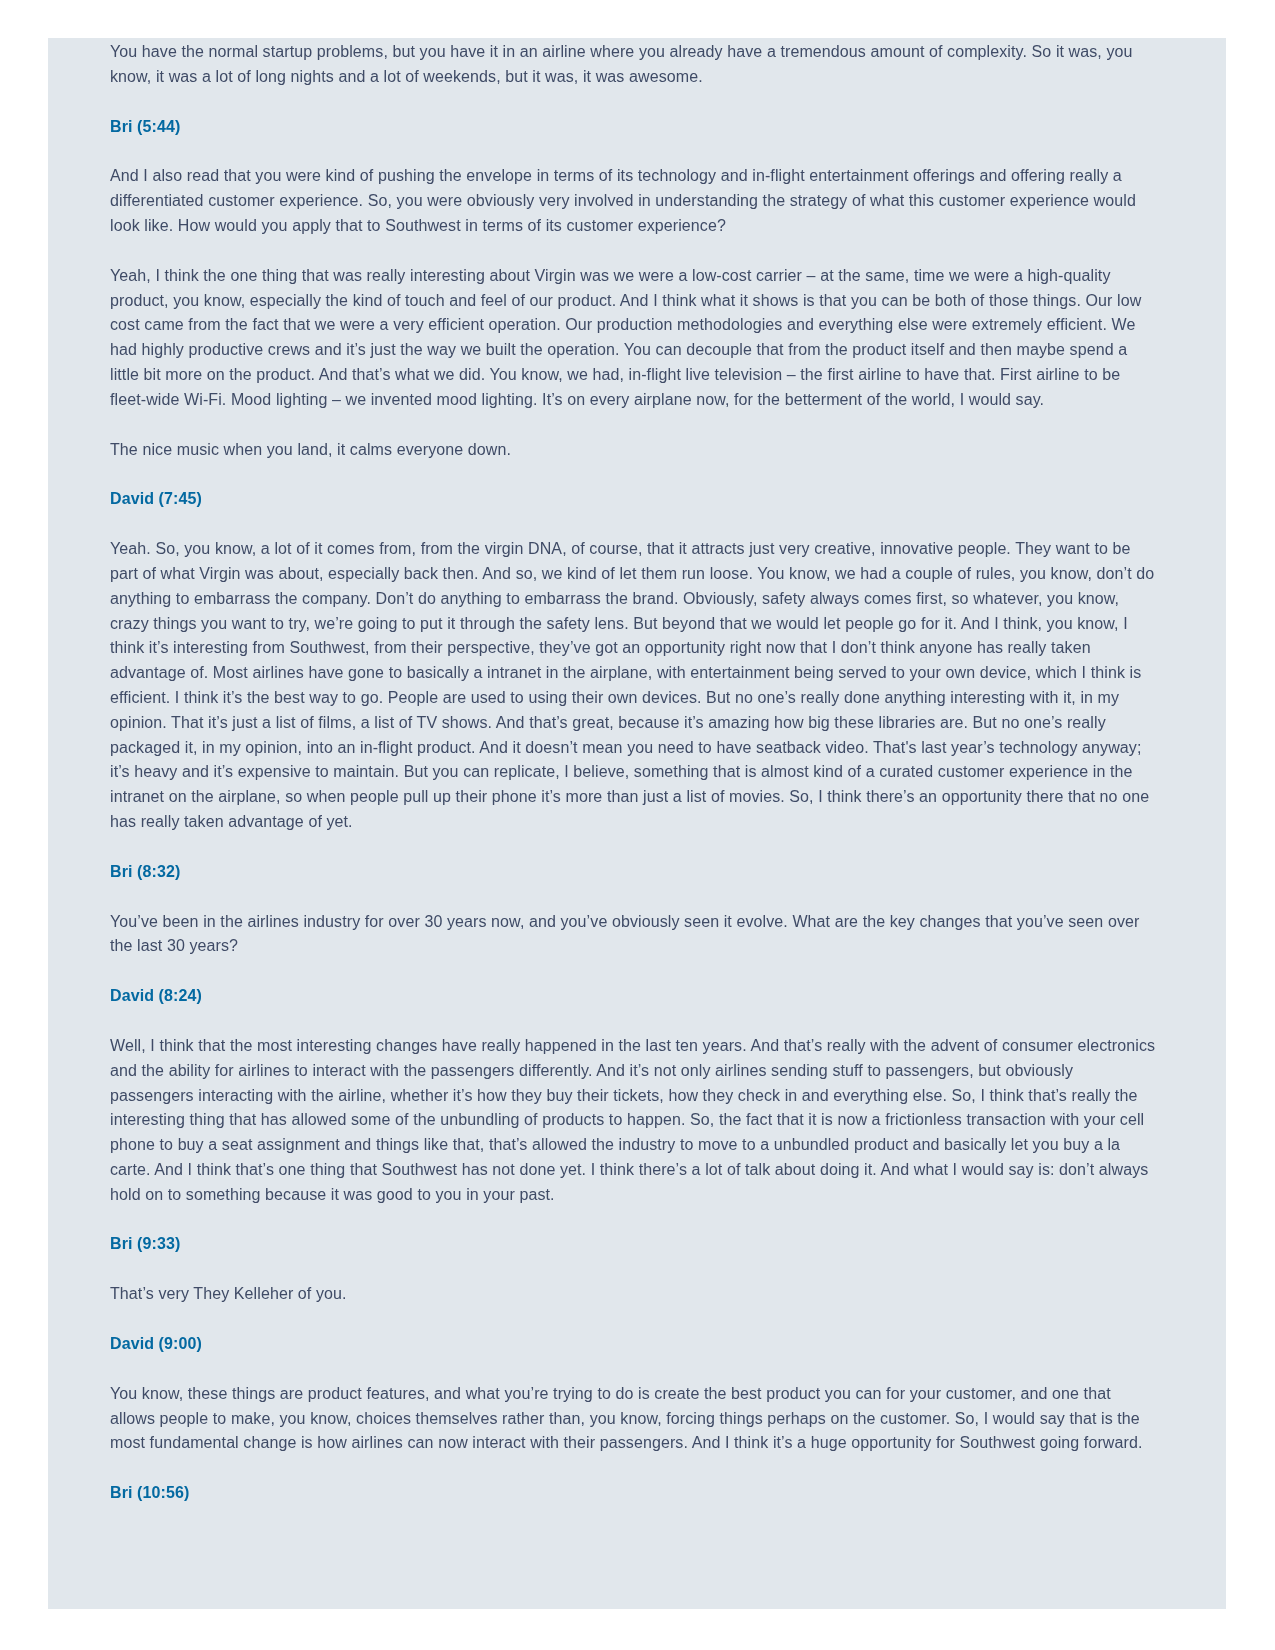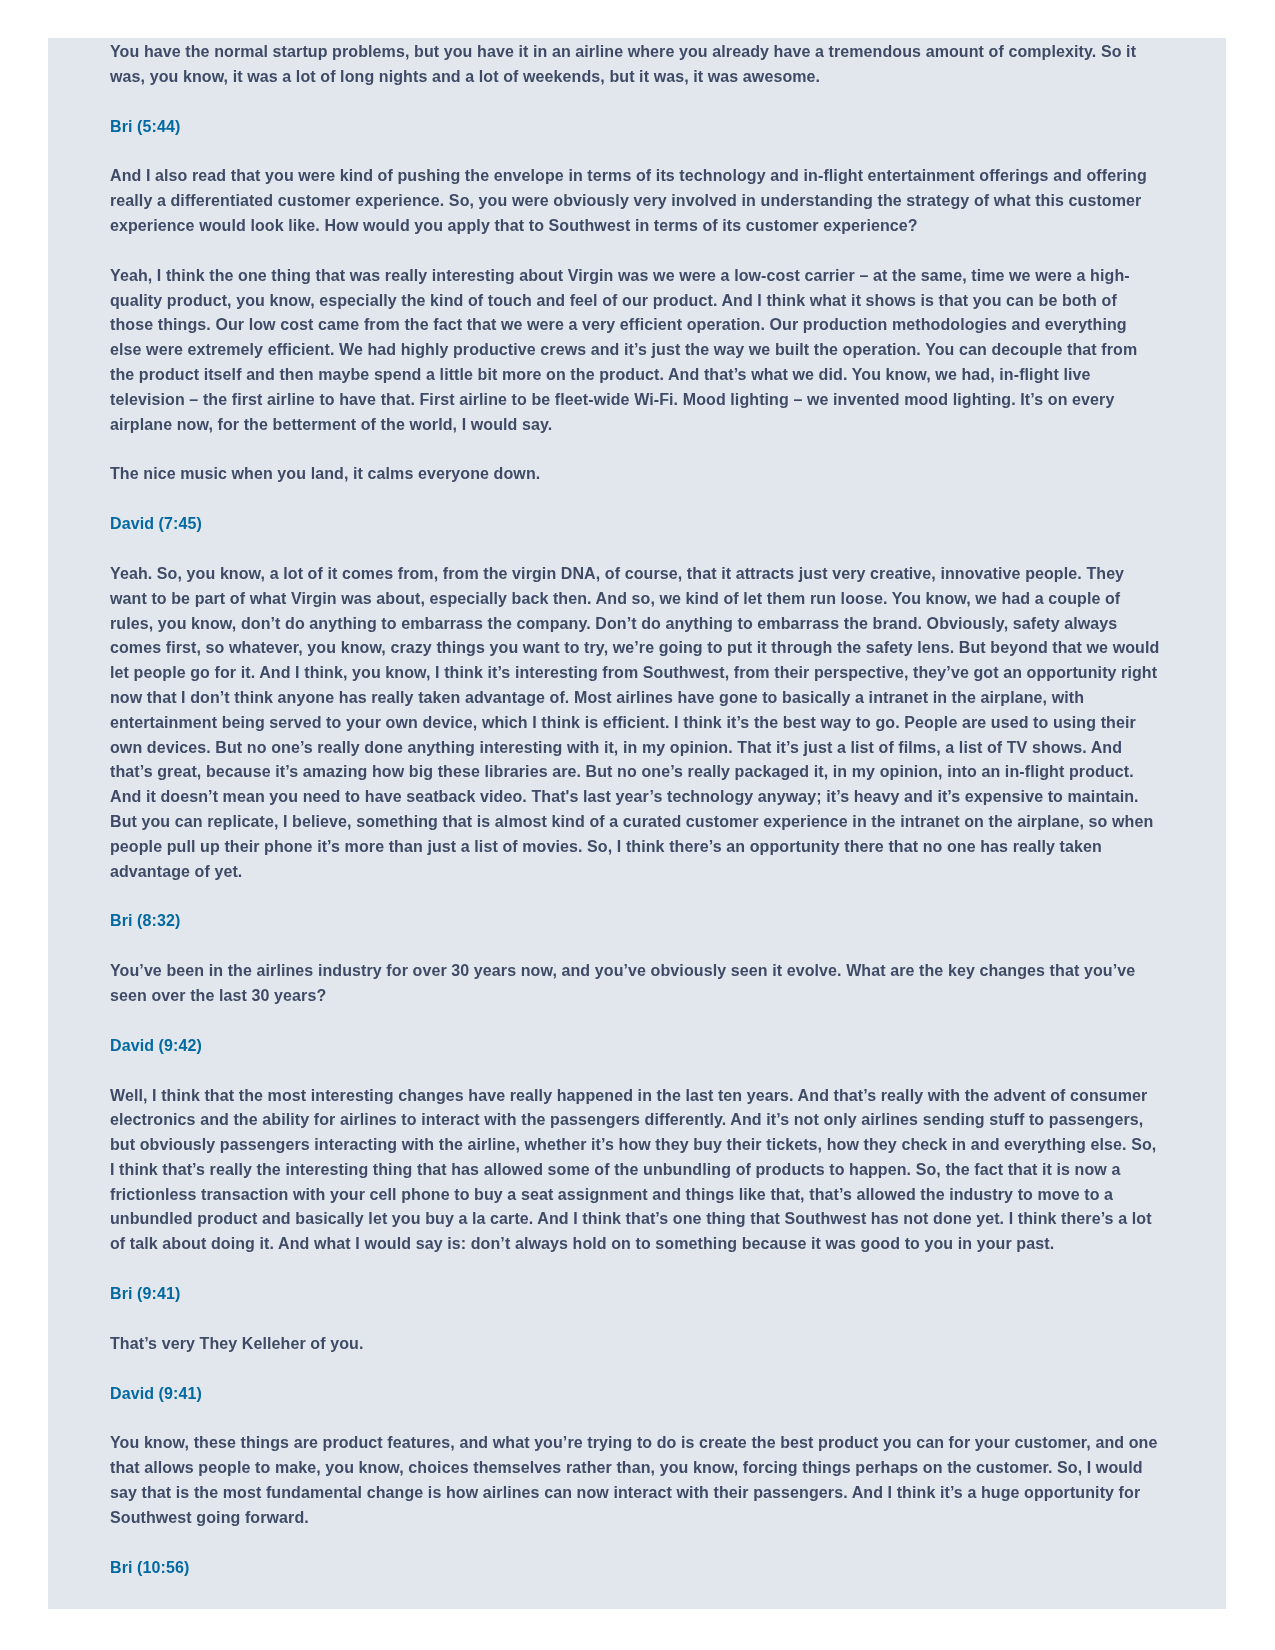--- a/index.html
+++ b/index.html
@@ -32,21 +32,21 @@
     width: 1050px;
   }
   .para, .speaker {
     margin: 0 0 25px 0;
     font-size: 16px;
     line-height: 24.8px;
     letter-spacing: 0.1px;
   }
   .para {
     color: #3f4b66;
-    font-weight: 700;
+    font-weight: 400;
   }
   .speaker {
     color: #0369a1;
     font-weight: 700;
   }
 </style>
 </head>
 <body>
 
 <div class="page">
@@ -54,22 +54,22 @@
     <div class="transcript-content" id="transcript">
         <p class="para">You have the normal startup problems, but you have it in an airline where you already have a tremendous amount of complexity. So it was, you know, it was a lot of long nights and a lot of weekends, but it was, it was awesome.</p>
         <p class="speaker">Bri (5:44)</p>
         <p class="para">And I also read that you were kind of pushing the envelope in terms of its technology and in-flight entertainment offerings and offering really a differentiated customer experience. So, you were obviously very involved in understanding the strategy of what this customer experience would look like. How would you apply that to Southwest in terms of its customer experience?</p>
         <p class="para">Yeah, I think the one thing that was really interesting about Virgin was we were a low-cost carrier – at the same, time we were a high-quality product, you know, especially the kind of touch and feel of our product. And I think what it shows is that you can be both of those things. Our low cost came from the fact that we were a very efficient operation. Our production methodologies and everything else were extremely efficient. We had highly productive crews and it’s just the way we built the operation. You can decouple that from the product itself and then maybe spend a little bit more on the product. And that’s what we did. You know, we had, in-flight live television – the first airline to have that. First airline to be fleet-wide Wi-Fi. Mood lighting – we invented mood lighting. It’s on every airplane now, for the betterment of the world, I would say.</p>
         <p class="para">The nice music when you land, it calms everyone down.</p>
         <p class="speaker">David (7:45)</p>
         <p class="para">Yeah. So, you know, a lot of it comes from, from the virgin DNA, of course, that it attracts just very creative, innovative people. They want to be part of what Virgin was about, especially back then. And so, we kind of let them run loose. You know, we had a couple of rules, you know, don’t do anything to embarrass the company. Don’t do anything to embarrass the brand. Obviously, safety always comes first, so whatever, you know, crazy things you want to try, we’re going to put it through the safety lens. But beyond that we would let people go for it. And I think, you know, I think it’s interesting from Southwest, from their perspective, they’ve got an opportunity right now that I don’t think anyone has really taken advantage of. Most airlines have gone to basically a intranet in the airplane, with entertainment being served to your own device, which I think is efficient. I think it’s the best way to go. People are used to using their own devices. But no one’s really done anything interesting with it, in my opinion. That it’s just a list of films, a list of TV shows. And that’s great, because it’s amazing how big these libraries are. But no one’s really packaged it, in my opinion, into an in-flight product. And it doesn’t mean you need to have seatback video. That's last year’s technology anyway; it’s heavy and it’s expensive to maintain. But you can replicate, I believe, something that is almost kind of a curated customer experience in the intranet on the airplane, so when people pull up their phone it’s more than just a list of movies. So, I think there’s an opportunity there that no one has really taken advantage of yet.</p>
         <p class="speaker">Bri (8:32)</p>
         <p class="para">You’ve been in the airlines industry for over 30 years now, and you’ve obviously seen it evolve. What are the key changes that you’ve seen over the last 30 years?</p>
-        <p class="speaker">David (9:42)</p>
+        <p class="speaker">David (8:24)</p>
         <p class="para">Well, I think that the most interesting changes have really happened in the last ten years. And that’s really with the advent of consumer electronics and the ability for airlines to interact with the passengers differently. And it’s not only airlines sending stuff to passengers, but obviously passengers interacting with the airline, whether it’s how they buy their tickets, how they check in and everything else. So, I think that’s really the interesting thing that has allowed some of the unbundling of products to happen. So, the fact that it is now a frictionless transaction with your cell phone to buy a seat assignment and things like that, that’s allowed the industry to move to a unbundled product and basically let you buy a la carte. And I think that’s one thing that Southwest has not done yet. I think there’s a lot of talk about doing it. And what I would say is: don’t always hold on to something because it was good to you in your past.</p>
-        <p class="speaker">Bri (9:41)</p>
+        <p class="speaker">Bri (9:33)</p>
         <p class="para">That’s very They Kelleher of you.</p>
-        <p class="speaker">David (9:41)</p>
+        <p class="speaker">David (9:00)</p>
         <p class="para">You know, these things are product features, and what you’re trying to do is create the best product you can for your customer, and one that allows people to make, you know, choices themselves rather than, you know, forcing things perhaps on the customer. So, I would say that is the most fundamental change is how airlines can now interact with their passengers. And I think it’s a huge opportunity for Southwest going forward.</p>
         <p class="speaker">Bri (10:56)</p>
       </div>
   </div>
 </div>
 
 </body></html>

